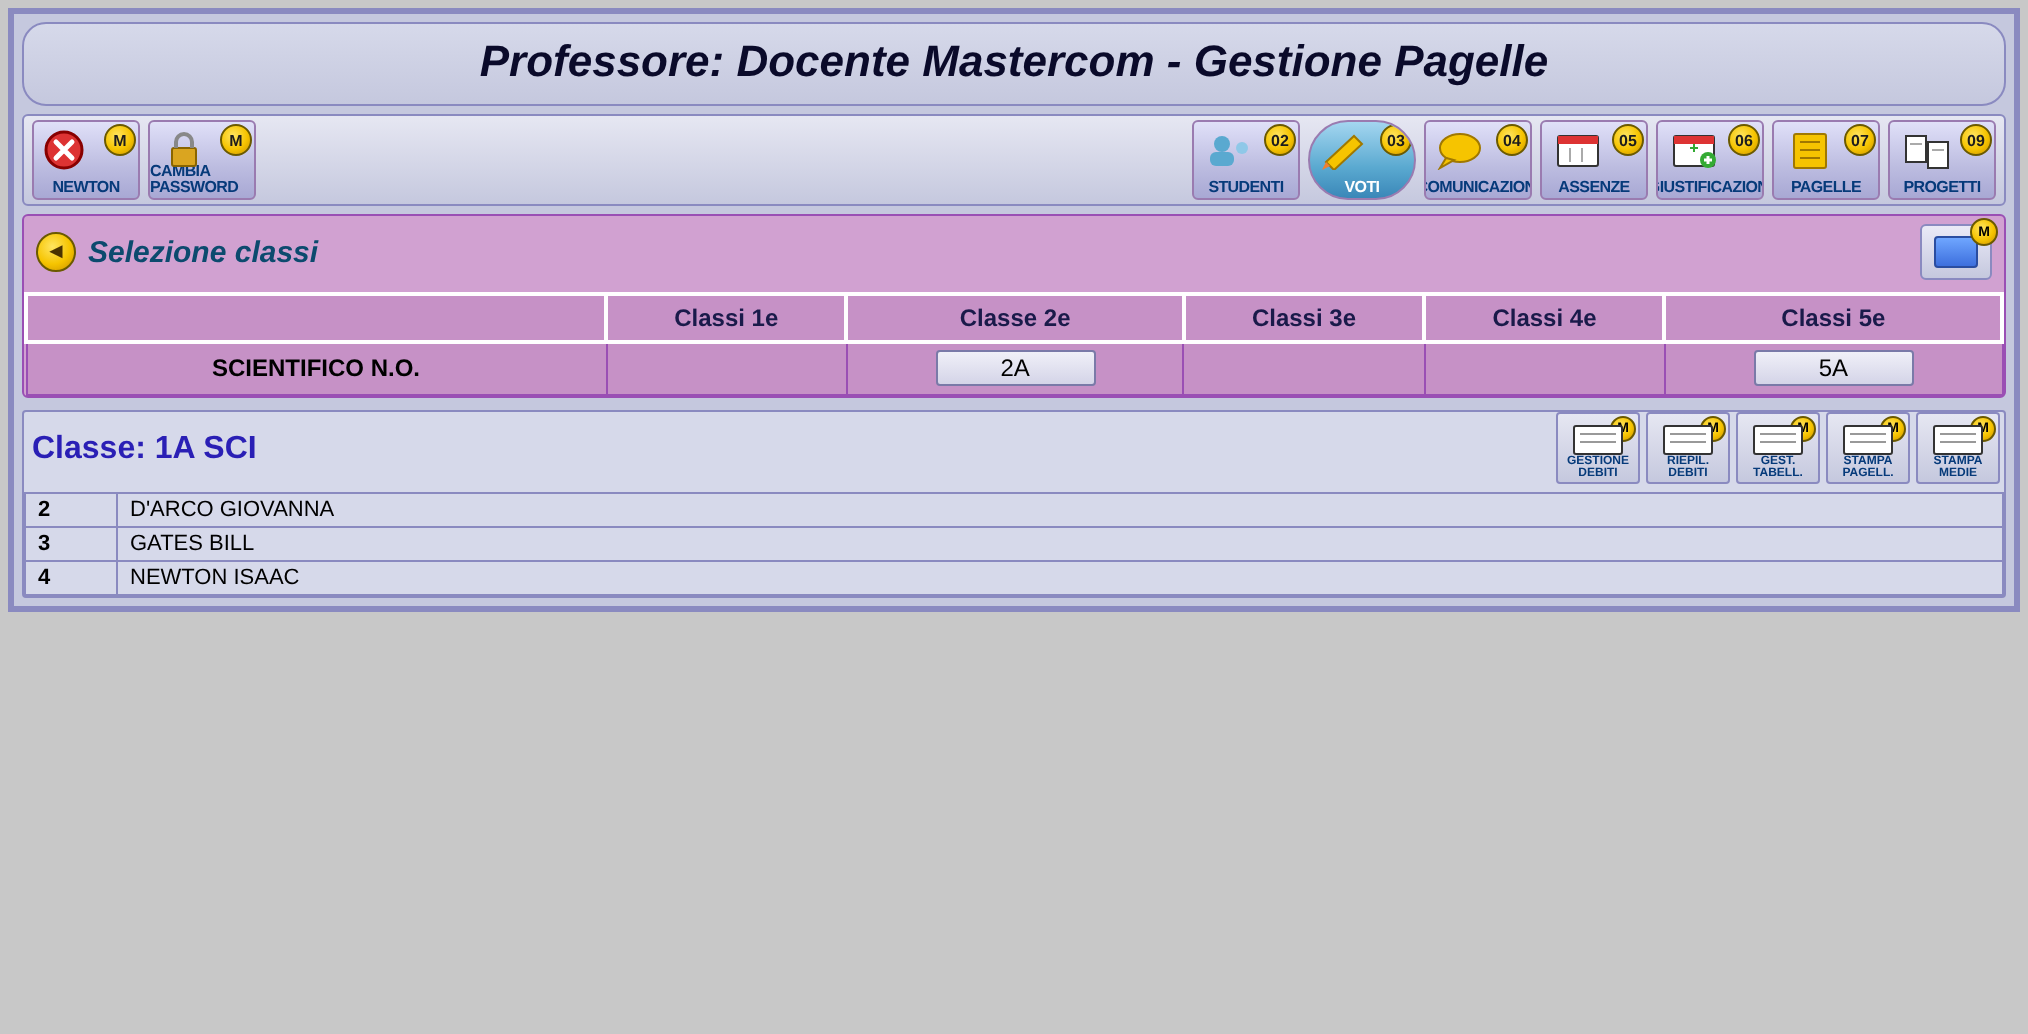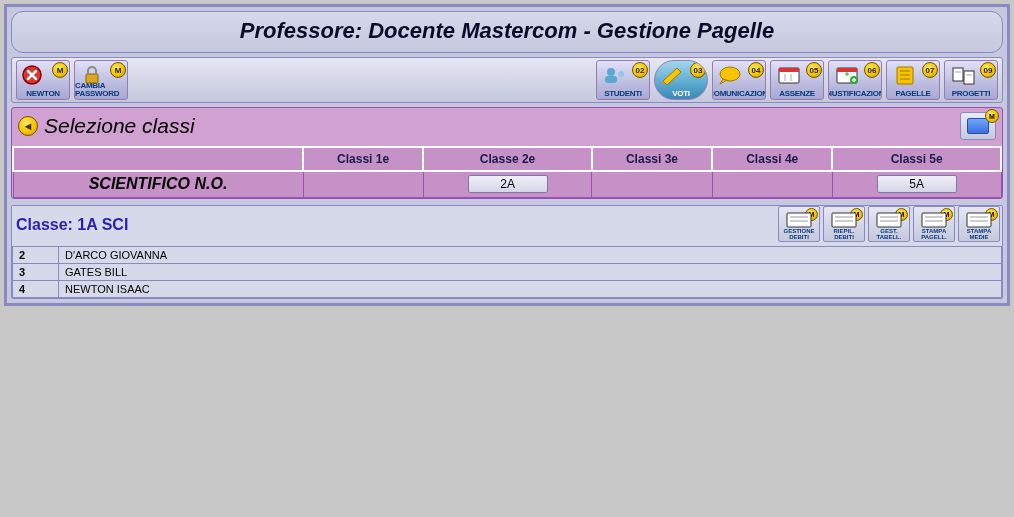--- a/index.html
+++ b/index.html
@@ -105,24 +105,24 @@
   .back-arrow {
     width:20px;height:20px;border-radius:50%;
     background:radial-gradient(circle at 40% 35%, #ffe560 0%, #f6c400 55%, #c89000 100%);
     border:1px solid #6b5a00;
     display:flex;align-items:center;justify-content:center;
     font-size:11px;color:#4a3200;
     margin-right:6px;
     cursor:pointer;
   }
   .section-title {
-    color: #000000;
+    color: #0c4a6e;
     font-style: italic;
-    font-weight: normal;
-    font-size: 21px;
+    font-weight: bold;
+    font-size: 15px;
     flex:1;
   }
   .collapse-btn {
     width:36px;height:28px;
     border:1px solid #8a8ac0;
     border-radius:3px;
     background:linear-gradient(#eaeaf7,#c5c8de);
     cursor:pointer;
     position:relative;
     display:flex;align-items:center;justify-content:center;
@@ -152,22 +152,21 @@
   table.class-grid td {
     background: #c691c6;
     padding:3px;
     border:1px solid #9a4fb4;
     text-align:center;
     height:26px;
   }
   table.class-grid td.label-cell {
     font-weight:bold;
     color:#000;
-    font-size:16px;
-    font-style:italic;
+    font-size:12px;
   }
   .class-link {
     display:inline-block;
     min-width:80px;
     padding:1px 12px;
     background:linear-gradient(#f0f0f8,#d4d4e8);
     border:1px solid #7a7aa8;
     border-radius:2px;
     font-size:12px;
     color:#000;

